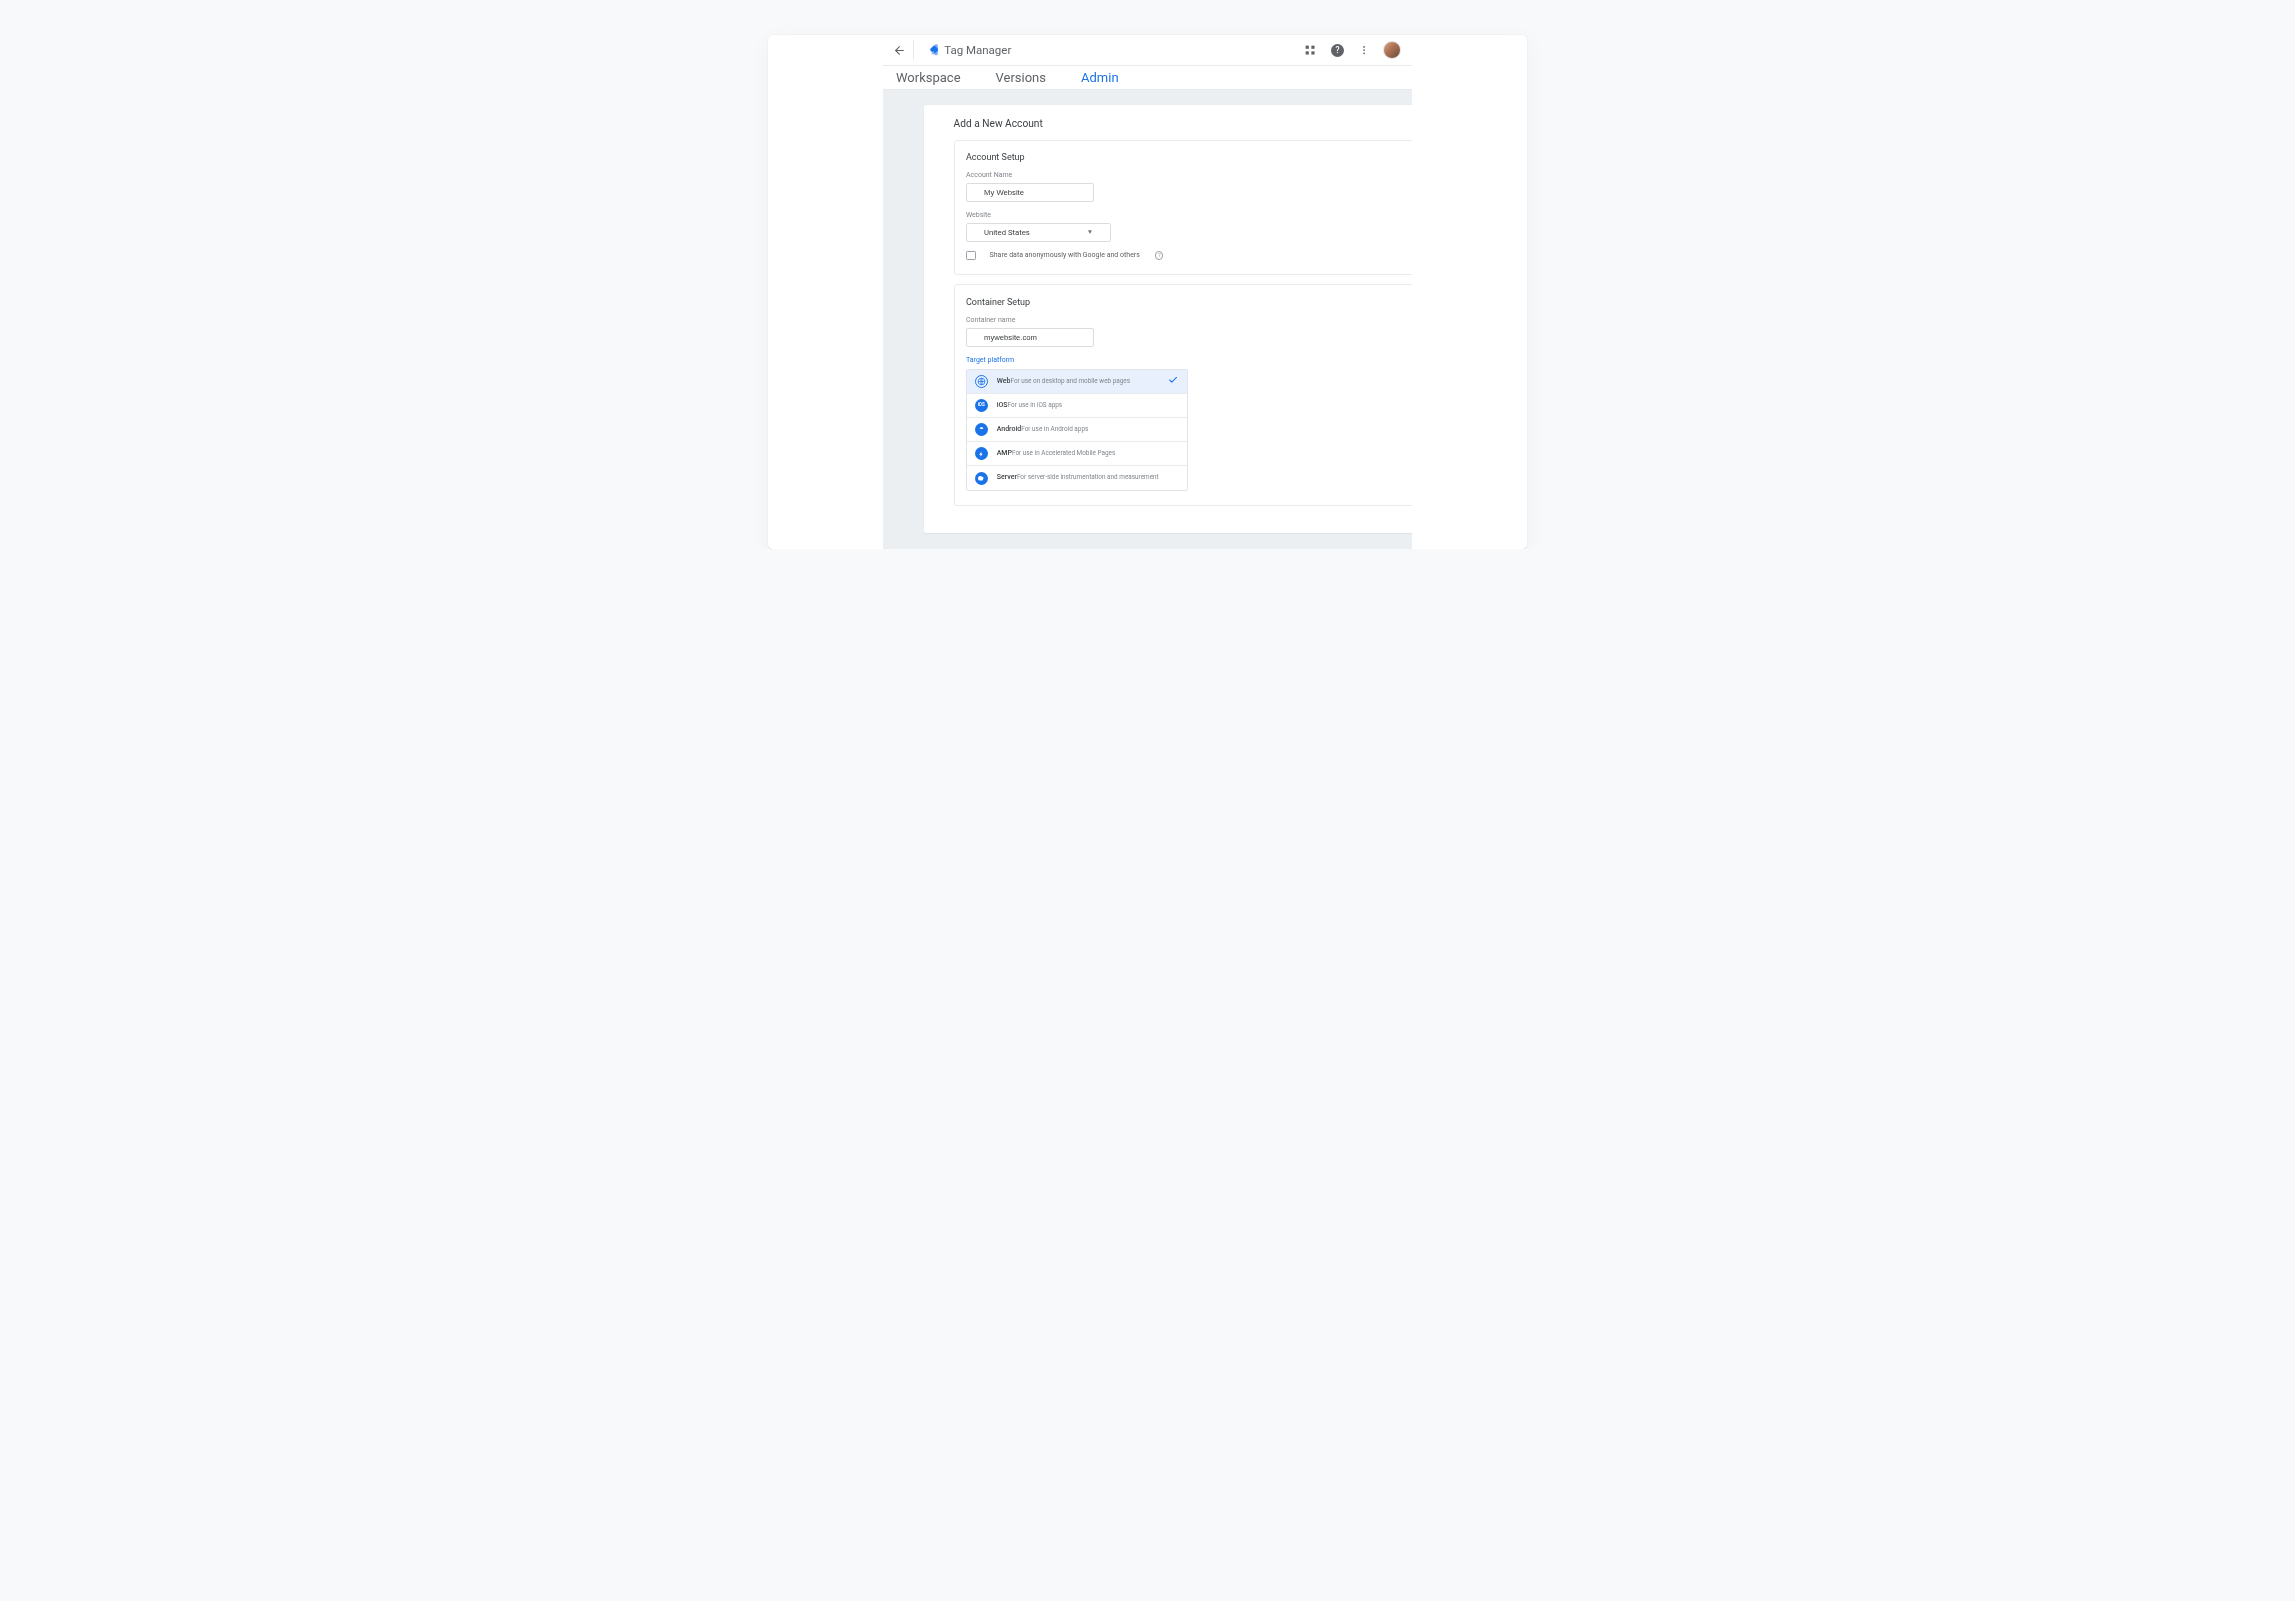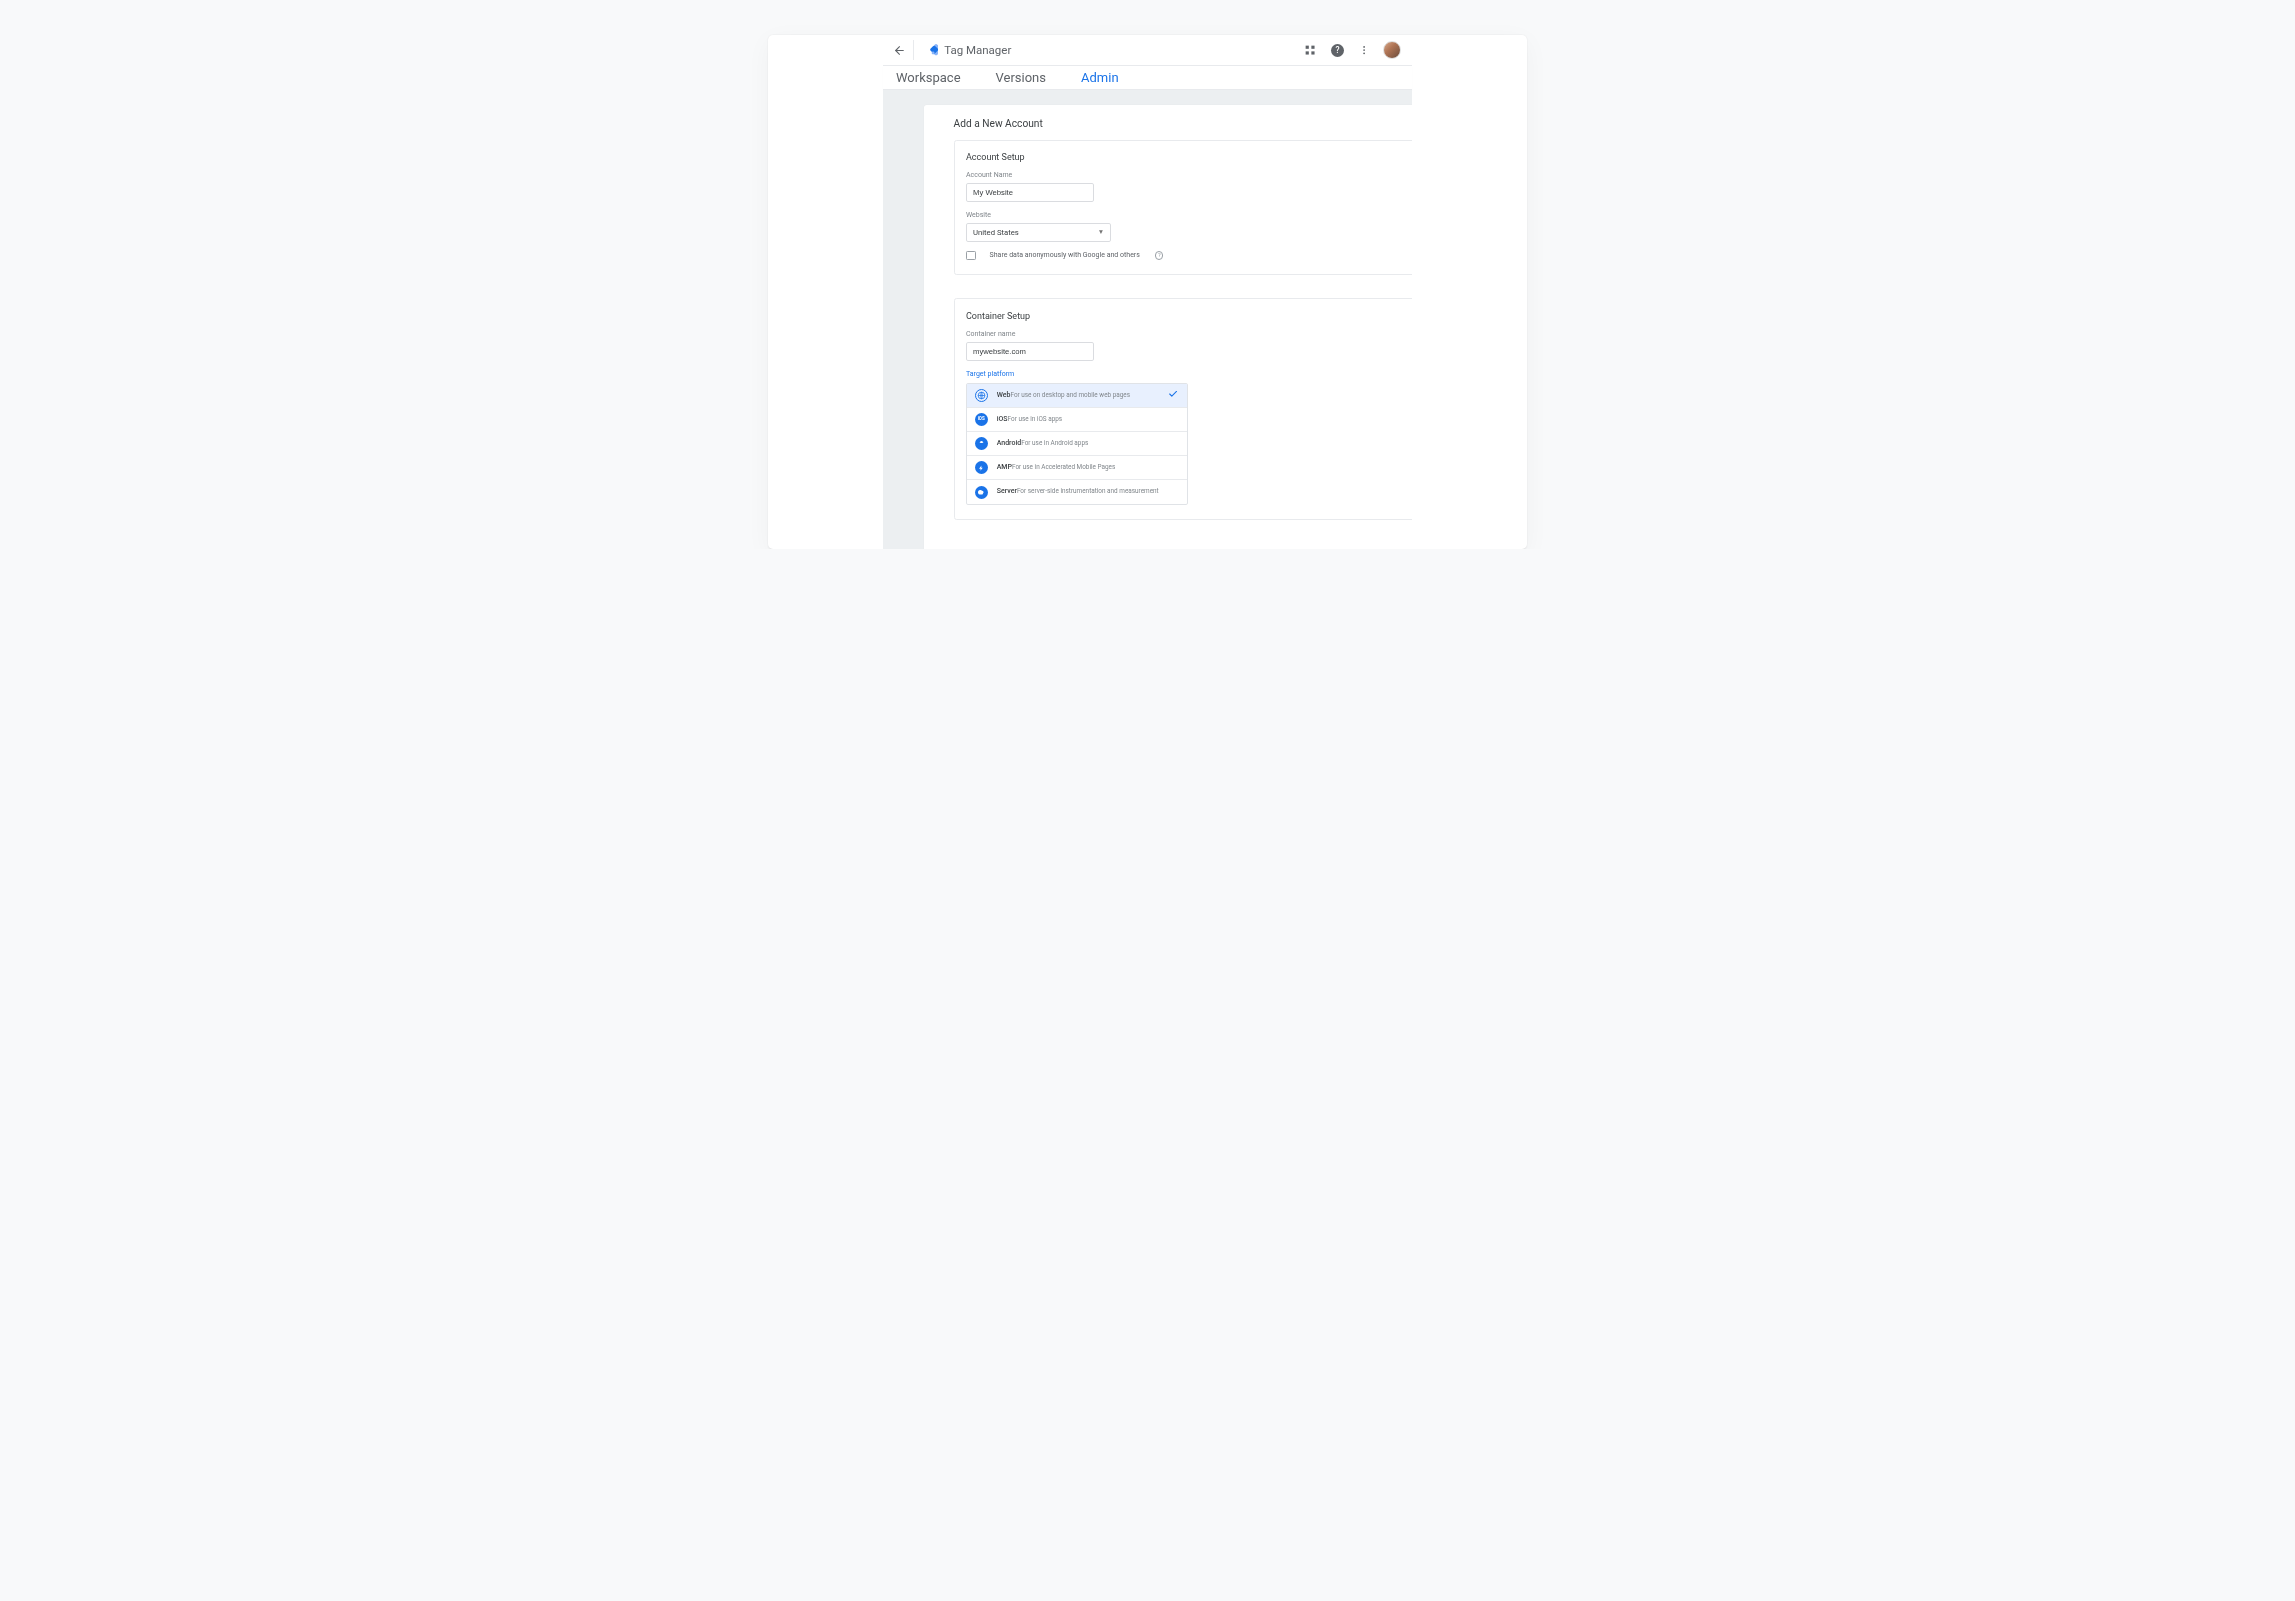--- a/index.html
+++ b/index.html
@@ -94,36 +94,36 @@
   }
   .page-heading {
     font-size: 10.2px; color: #3c4043; font-weight: 400;
     margin: 0 0 10.2px 0;
   }
 
   .section-frame {
     border: 0.6px solid #e8eaed;
     border-radius: 2.6px;
     padding: 11.5px 11.5px 14px 11.5px;
-    margin-bottom: 23px;
+    margin-bottom: 9px;
   }
   .section-title {
     font-size: 9px; color: #3c4043; font-weight: 400; margin-bottom: 9px;
   }
   .field-label {
     font-size: 7px; color: #80868b; margin-bottom: 3.8px; display: block;
   }
   .field-label.accent { color: #1a73e8; }
 
   .text-input, .select-box {
     width: 128px;
     height: 19px;
     border: 0.6px solid #dadce0;
     border-radius: 1.9px;
-    padding: 0 6px;
+    padding: 0 17px;
     font-size: 7.7px;
     color: #3c4043;
     background: #fff;
   }
   .select-box {
     width: 145px;
     display: flex; align-items: center; justify-content: space-between;
     cursor: pointer;
   }
   .select-caret { color: #757575; font-size: 6.4px; }

